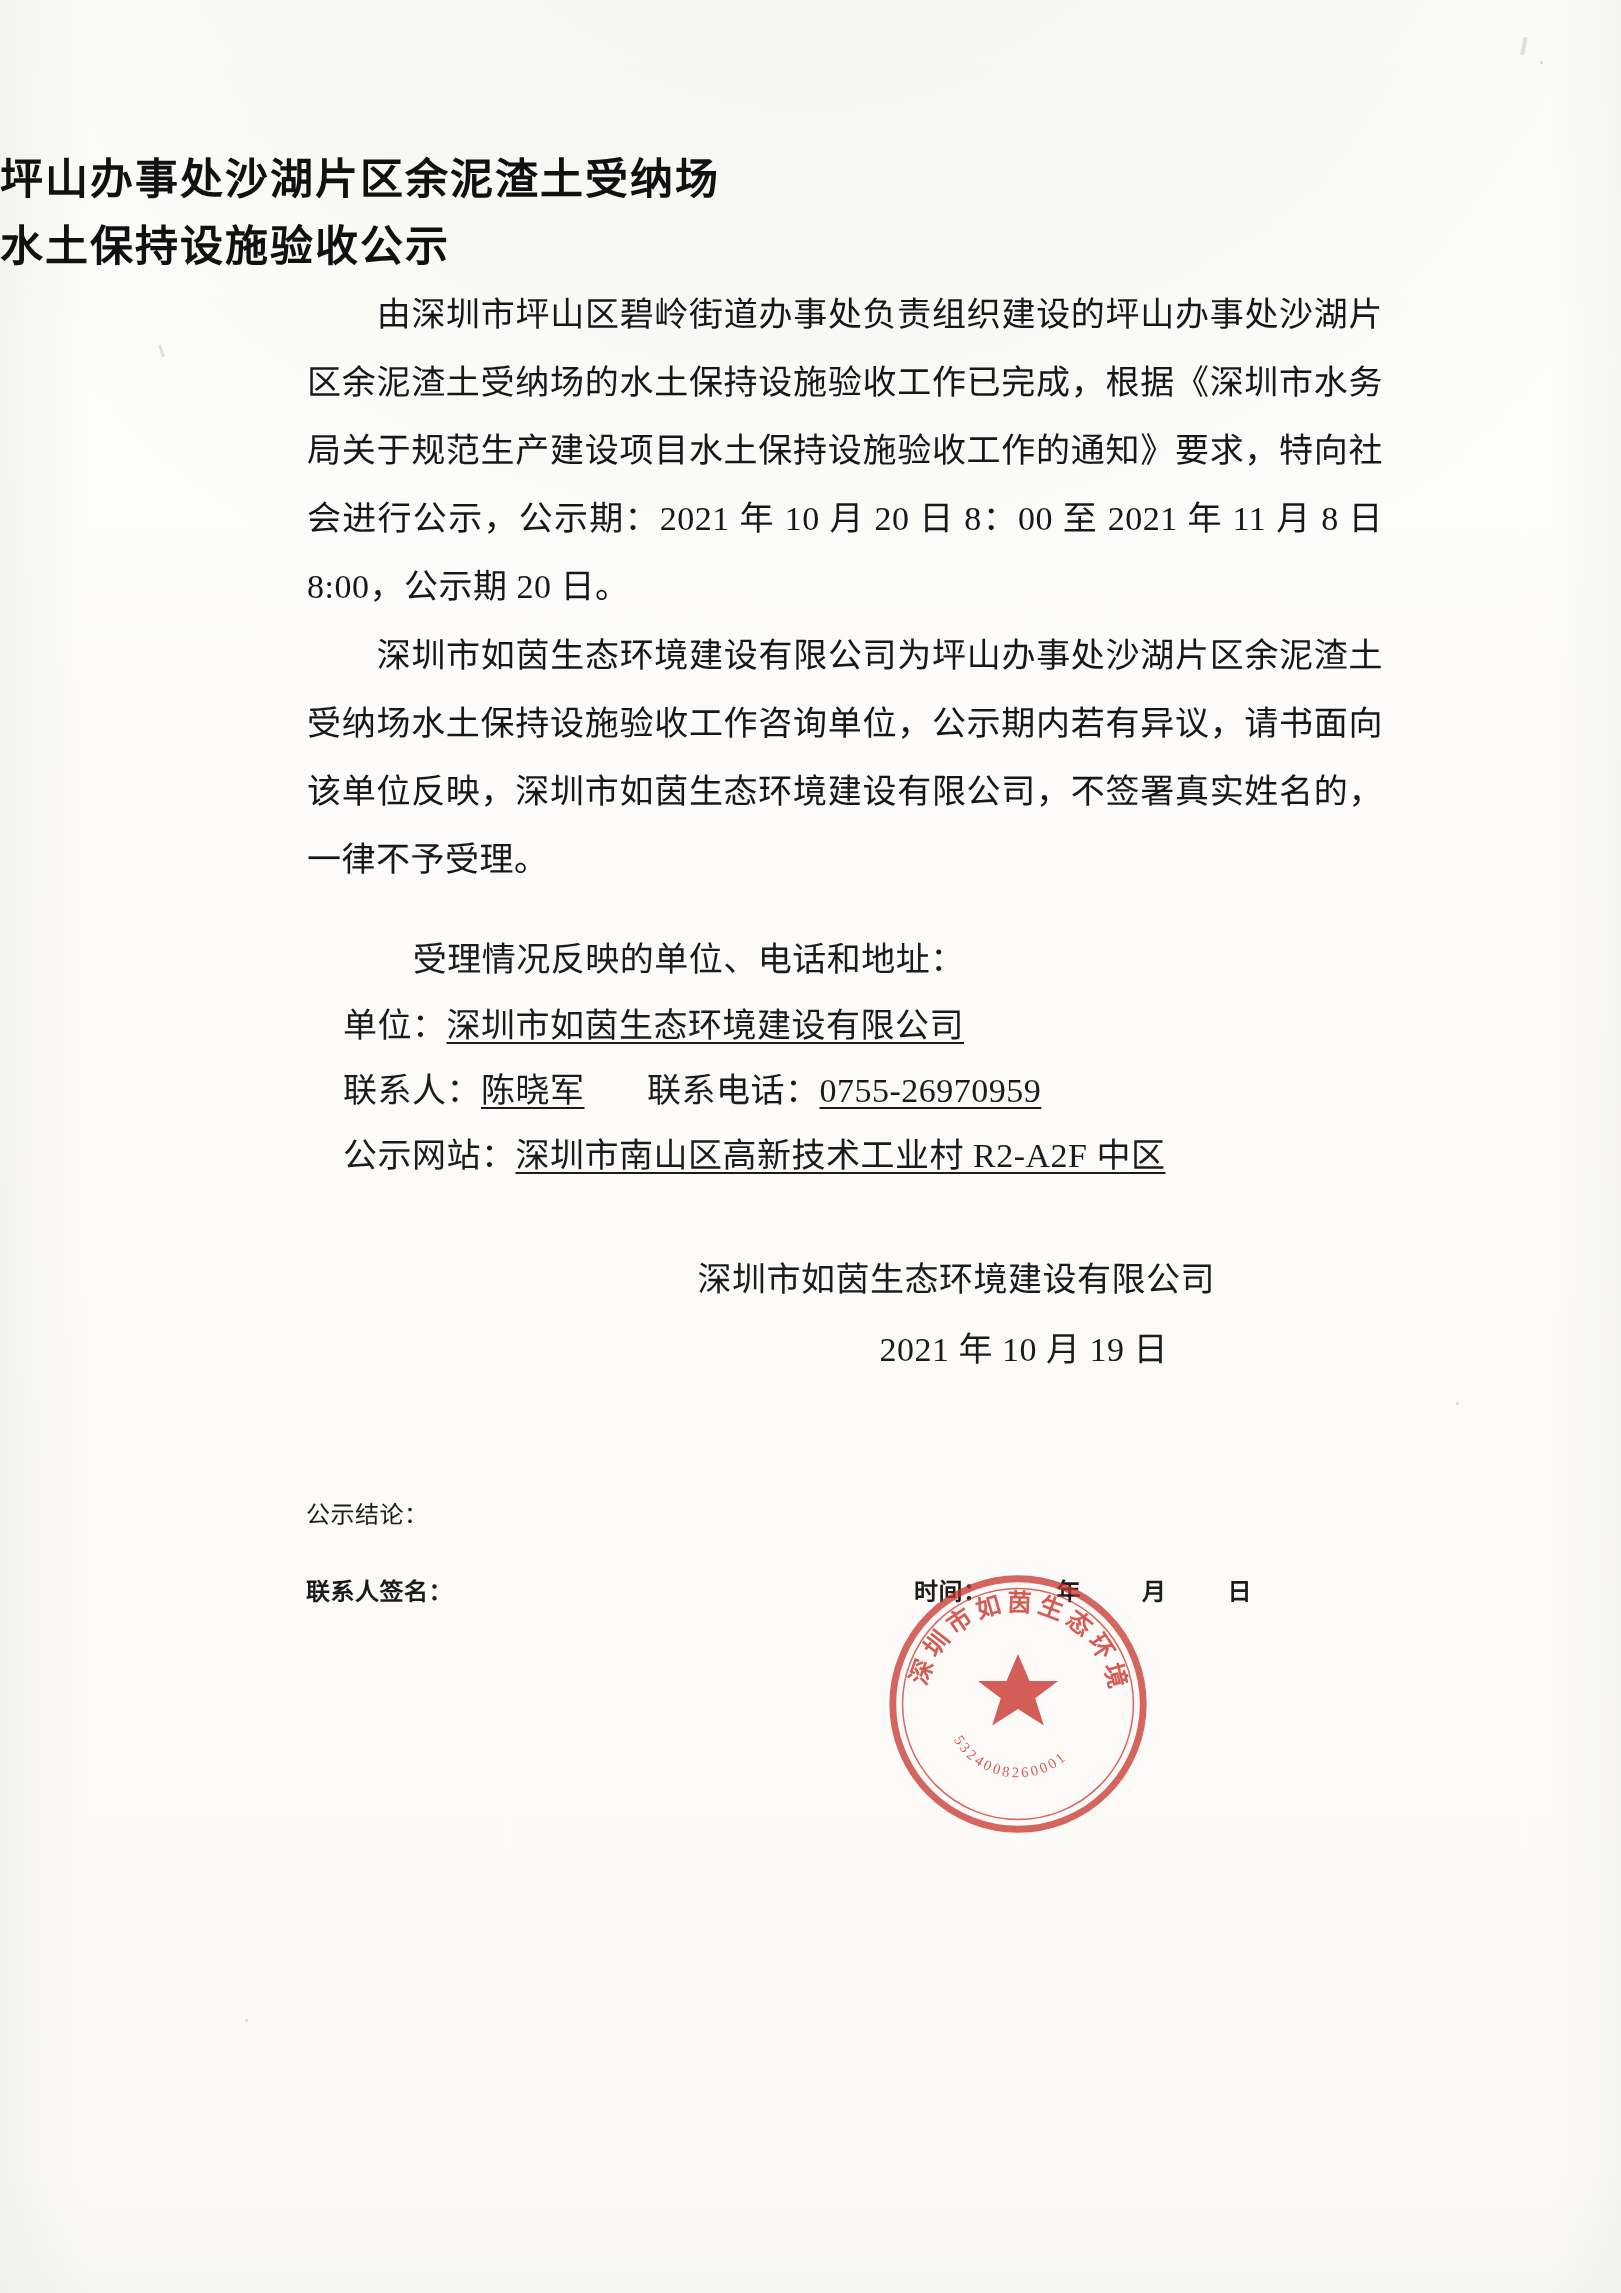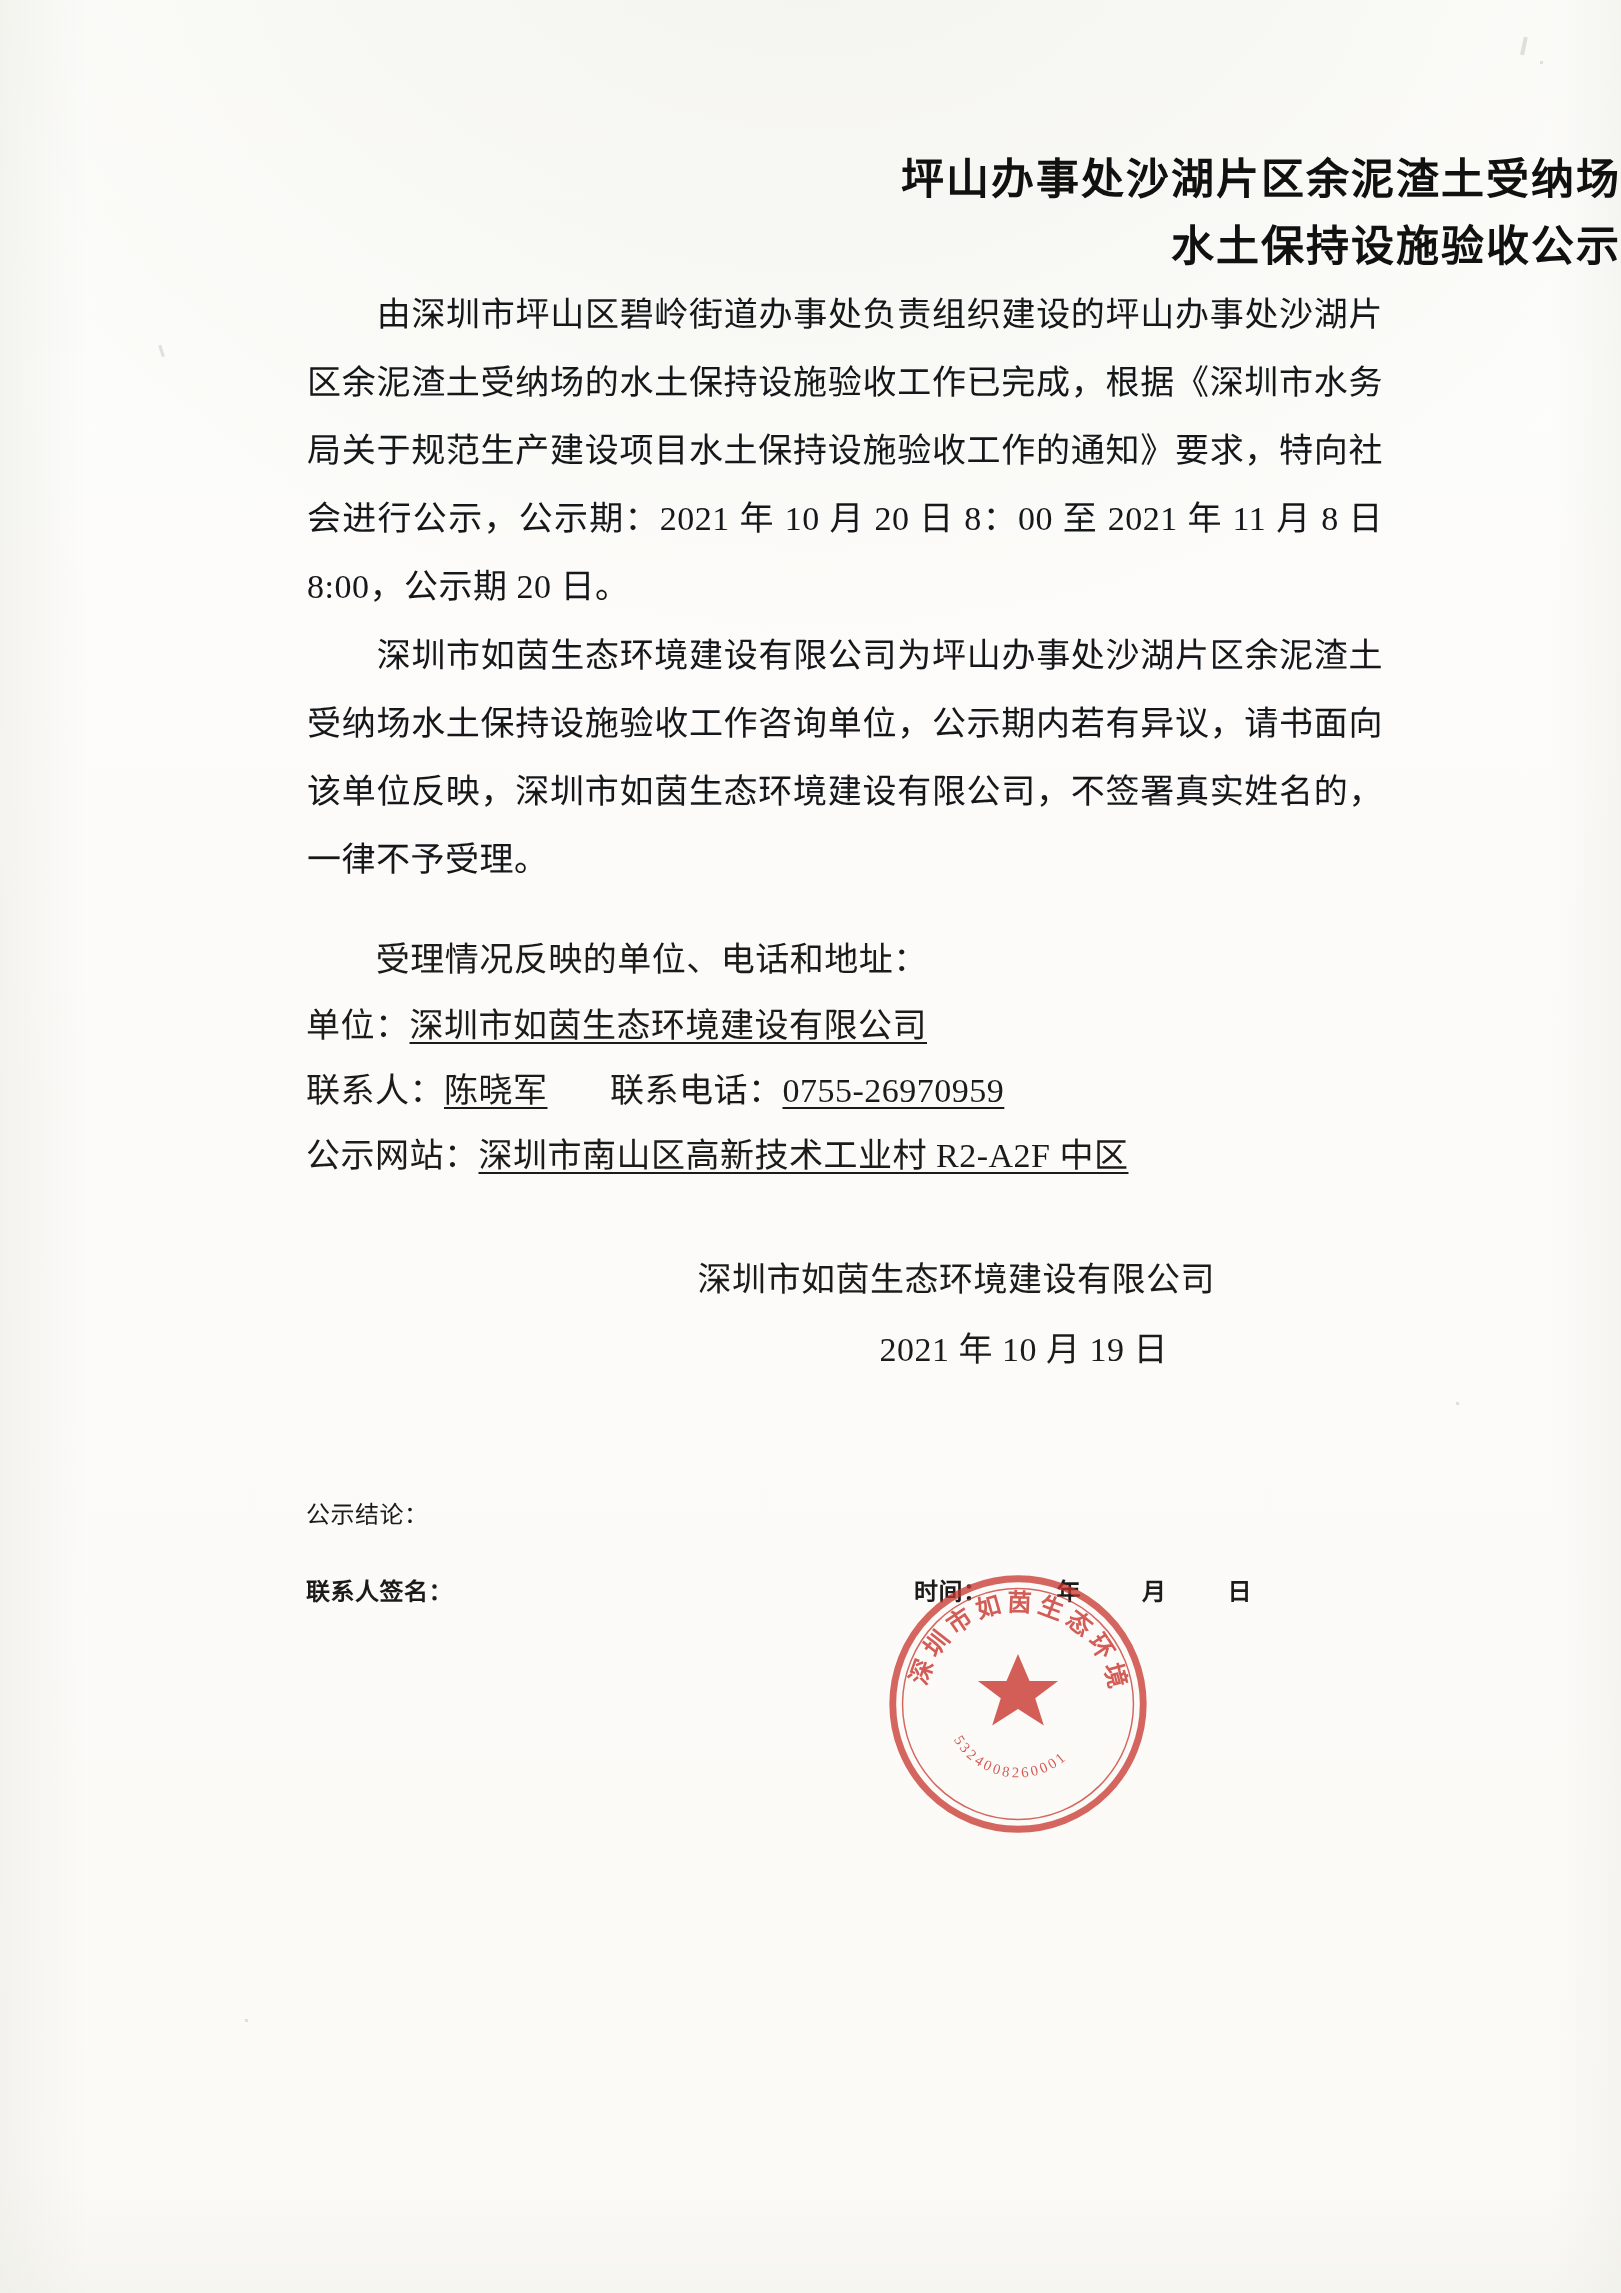--- a/index.html
+++ b/index.html
@@ -39,21 +39,21 @@
 
   .content {
     position: absolute;
     left: 0;
     top: 0;
     width: 1621px;
   }
 
   .title-block {
     margin-top: 147px;
-    text-align: right;
+    text-align: left;
   }
   .title-line {
     font-family: "Liberation Serif", "DejaVu Serif", serif;
     font-weight: 700;
     font-size: 43px;
     letter-spacing: 2px;
     line-height: 1.55;
     color: #111;
   }
 
@@ -80,20 +80,21 @@
   .para-gap-2 { margin-top: 25.5px; }
 
   .info-block {
     margin-top: 33px;
   }
   .info-line {
     font-size: 34px;
     line-height: 1.92;
     letter-spacing: 0.5px;
     white-space: nowrap;
+    margin-left: 37px;
   }
   .u {
     text-decoration: underline;
     text-underline-offset: 4.9px;
     text-decoration-thickness: 1.5px;
   }
   .link {
     text-decoration: underline;
     text-underline-offset: 4.9px;
     text-decoration-thickness: 1.5px;

